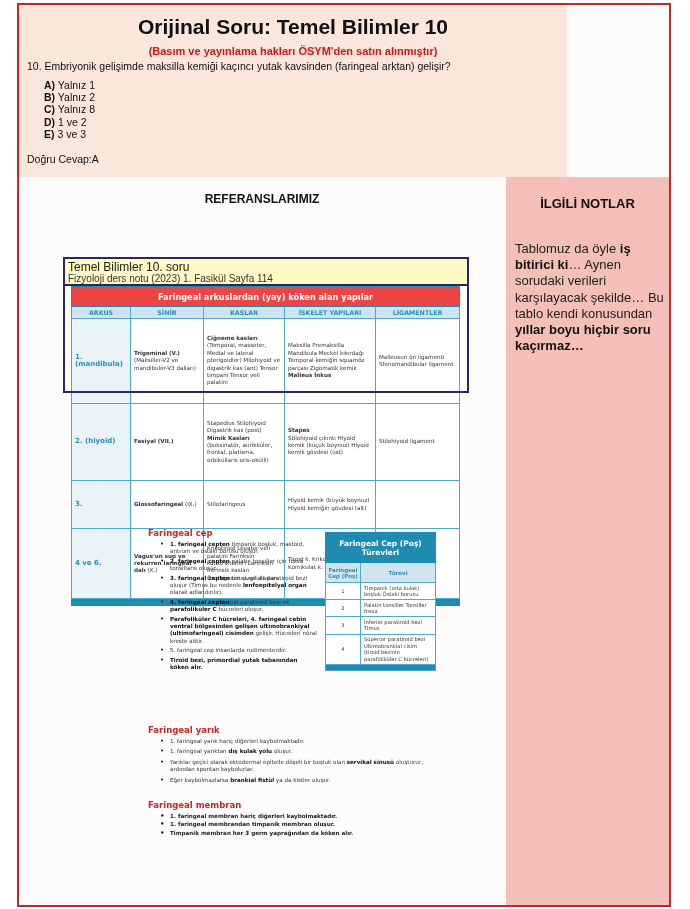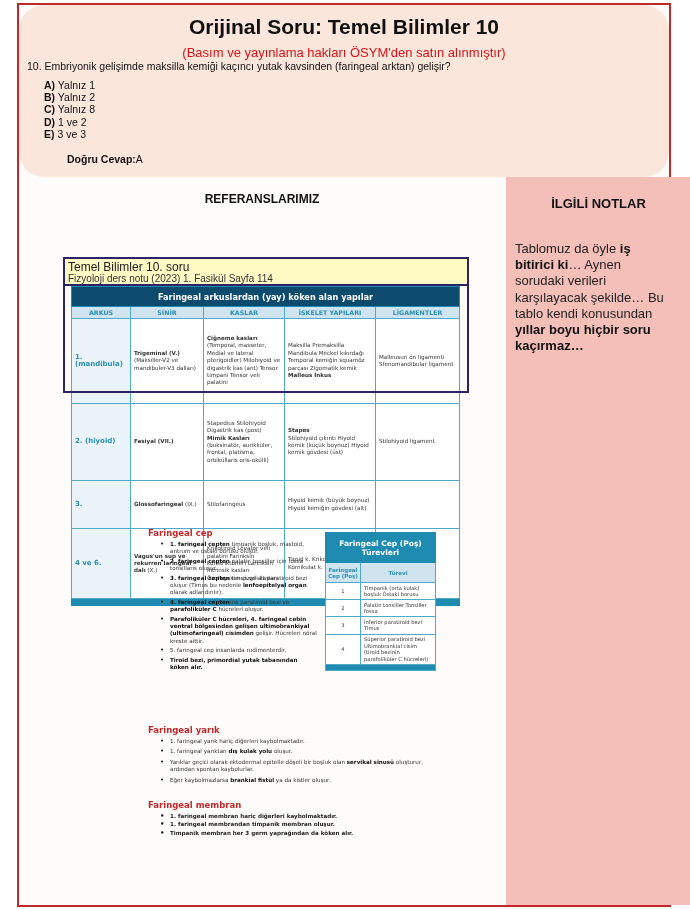--- a/index.html
+++ b/index.html
@@ -4,48 +4,47 @@
 <style>
   * { box-sizing: border-box; margin: 0; padding: 0; }
   html, body { width: 690px; height: 909px; background: #ffffff; overflow: hidden; }
   body { font-family: "Liberation Sans", sans-serif; color: #111; position: relative; }
 
   .frame {
     position: absolute; left: 17px; top: 3px; width: 654px; height: 904px;
     border: 2px solid #c0282a; background: #fdfcfb;
   }
   .question-panel {
-    position: absolute; left: 0; top: 0; width: 650px; height: 172px;
+    position: absolute; left: 0; top: 0; width: 548px; height: 172px;
     background: #fbe6dc;
-    border-radius: 25px;
   }
   .q-title {
     position: absolute; top: 10px; left: 0; width: 100%; text-align: center;
     font-size: 21px; font-weight: bold; color: #111;
   }
   .q-copyright {
     position: absolute; top: 40px; left: 0; width: 100%; text-align: center;
-    font-size: 13px; font-weight: normal; color: #d4141a;
+    font-size: 11px; font-weight: bold; color: #d4141a;
   }
   .q-text {
     position: absolute; top: 55px; left: 8px; font-size: 10.5px; font-weight: normal; color: #111;
   }
   .q-options { position: absolute; top: 74px; left: 25px; font-size: 10.5px; line-height: 12.2px; }
   .q-options .opt b { font-weight: bold; }
   .q-answer { position: absolute; top: 148px; left: 8px; font-size: 10.5px; }
-  .q-answer b { font-weight: bold; margin-left: 40px; }
+  .q-answer b { font-weight: normal; }
 
   .ref-panel { position: absolute; left: 0; top: 172px; width: 486px; height: 592px; background: #fdfcfb; }
   .ref-title {
     position: absolute; top: 15px; left: 0; width: 100%; text-align: center;
     font-size: 12px; font-weight: bold;
   }
 
   .notes-panel {
-    position: absolute; left: 487px; top: 172px; width: 185px; height: 728px; background: #f3bfb8;
+    position: absolute; left: 487px; top: 172px; width: 163px; height: 728px; background: #f3bfb8;
   }
   .notes-title {
     position: absolute; top: 19px; left: 0; width: 100%; text-align: center;
     font-size: 13px; font-weight: bold; color: #111;
   }
   .notes-text {
     position: absolute; top: 64px; left: 9px; width: 150px; font-size: 13px; line-height: 16.2px; color: #222;
   }
   .notes-text b { font-weight: bold; color: #111; }
   .tag-box {
@@ -57,21 +56,21 @@
   .hilite-box {
     position: absolute; left: 63px; top: 284px; width: 406px; height: 109px;
     border: 2px solid #2b2468; z-index: 3; pointer-events: none;
   }
 
   table.arc {
     position: absolute; left: 71px; top: 286px; width: 389px;
     border-collapse: collapse; font-family: "DejaVu Sans", sans-serif; font-size: 5.6px; color: #333;
   }
   table.arc th.caption {
-    background: #0c4a6e; color: #fff; font-size: 8.2px; font-weight: bold; height: 20px; border: 1px solid #1f8bb0;
+    background: #ef4444; color: #fff; font-size: 8.2px; font-weight: bold; height: 20px; border: 1px solid #1f8bb0;
   }
   table.arc th.col {
     background: #cfe4ee; color: #2a8fb3; font-size: 6.3px; font-weight: bold; height: 12px;
     border: 1.5px solid #4fa9c9;
   }
   table.arc td { border: 1.5px solid #4fa9c9; padding: 16px 3px; vertical-align: middle; line-height: 7.4px; background: #fff; }
   table.arc td.arcus { background: #e9f3f8; color: #2a8fb3; font-weight: bold; font-size: 7px; width: 59px; }
   table.arc td.nerve { width: 73px; }
   table.arc td.muscle { width: 81px; }
   table.arc td.bone { width: 91px; }

